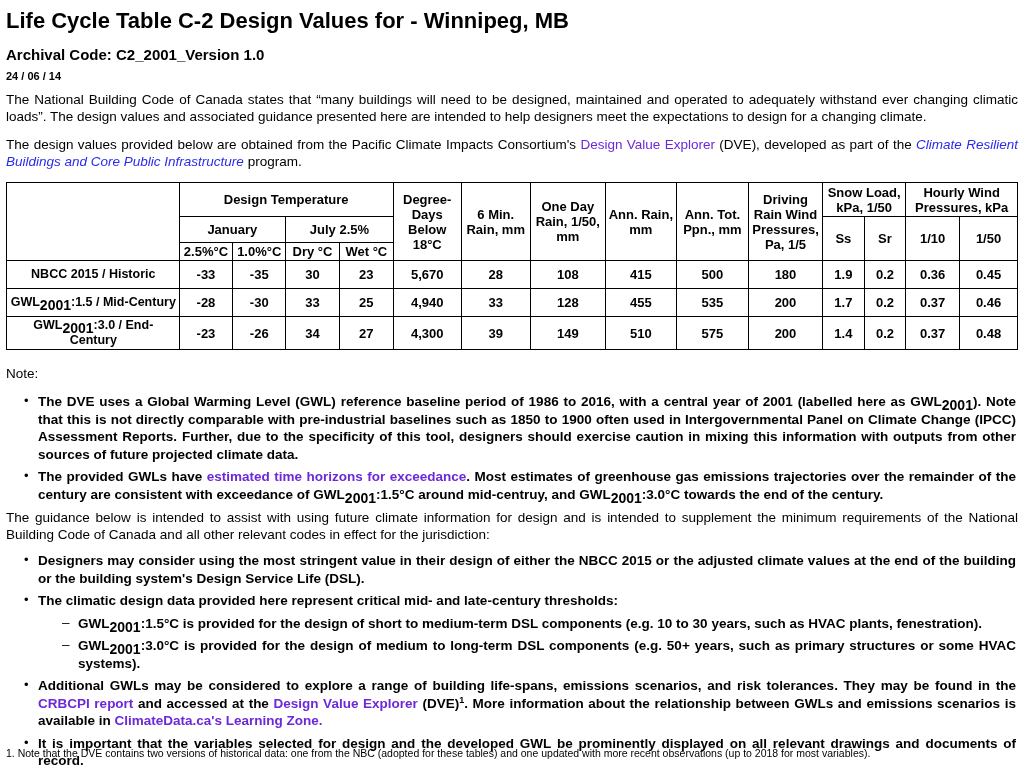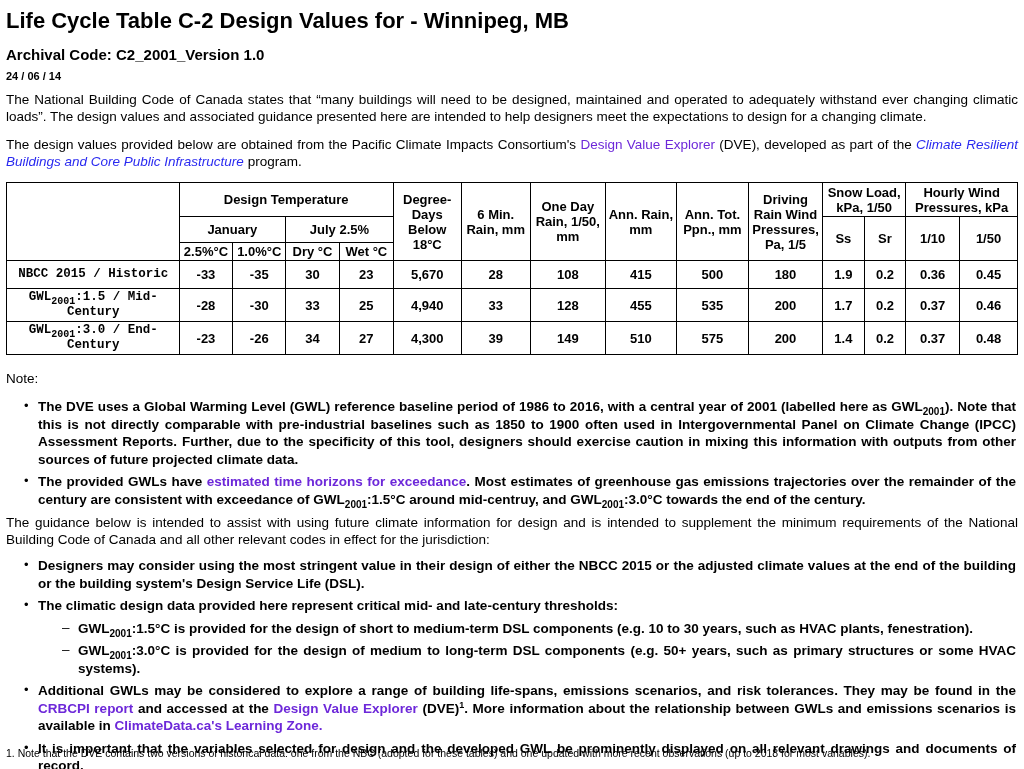--- a/index.html
+++ b/index.html
@@ -9,36 +9,36 @@
     font-family:"Liberation Sans", sans-serif; color:#000; font-size:13.5px;
     padding:6px 6px 0 6px;
   }
   .page-title { font-size:22px; font-weight:bold; margin:2px 0 12px 0; letter-spacing:0; }
   .archival   { font-size:15px; font-weight:bold; margin:0 0 7px 0; }
   .doc-date   { font-size:11px; font-weight:bold; margin:0 0 9px 0; }
   p.body-par  { text-align:justify; line-height:17px; margin:0 0 11px 0; }
 
   .link  { color:#6d28d9; cursor:pointer; }
   .ilink { color:#2a2af0; font-style:italic; cursor:pointer; }
-  sub { font-size:10px; line-height:0; }
+  sub { font-size:14px; line-height:0; }
   sup { font-size:9px; line-height:0; }
 
   table.dv {
     border-collapse:collapse; table-layout:fixed; width:1012px;
     font-weight:bold; font-size:13px; margin:12px 0 16px 0;
   }
   table.dv th, table.dv td {
     border:1px solid #000; padding:1px 2px; text-align:center;
     vertical-align:middle; line-height:15px; overflow:hidden;
   }
   table.dv thead tr:nth-child(1) th { height:34px; }
   table.dv thead tr:nth-child(2) th { height:26px; }
   table.dv thead tr:nth-child(3) th { height:16px; }
   table.dv tbody td { height:28px; }
-  td.rowlabel { text-align:center; padding-left:3px !important; font-size:12.5px;font-family:Liberation Mono, monospace; }
+  td.rowlabel { text-align:center; padding-left:3px !important; font-size:12.5px; }
 
   .note-head { margin:10px 0 12px 0; }
   .blist { margin:0 0 6px 0; }
   .bitem { display:flex; margin:0 0 5px 0; }
   .bullet { flex:none; width:14px; margin-left:18px; font-size:13px; }
   .dash   { flex:none; width:16px; margin-left:56px; }
   .btext  { flex:1; text-align:justify; line-height:17.5px; padding-right:2px;font-weight:bold; }
   .guidance-intro { text-align:justify; line-height:17px; margin:4px 0 9px 0; }
   .subwrap { margin:2px 0 4px 0; }
   .footnote {

